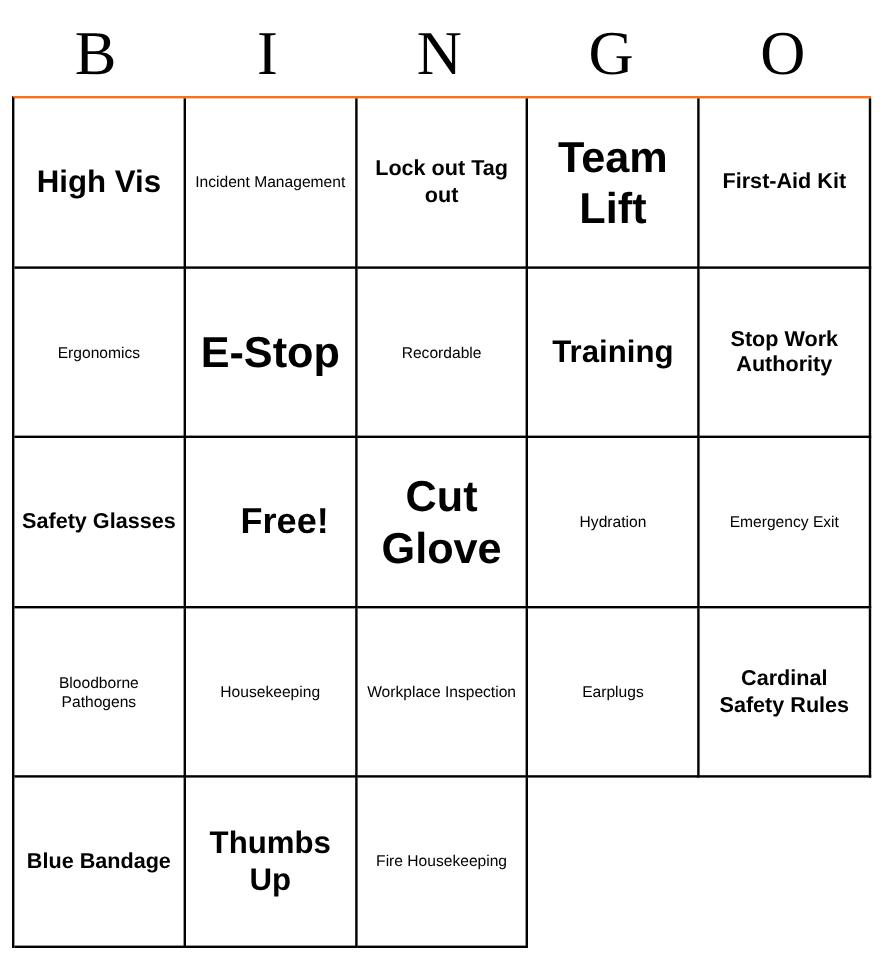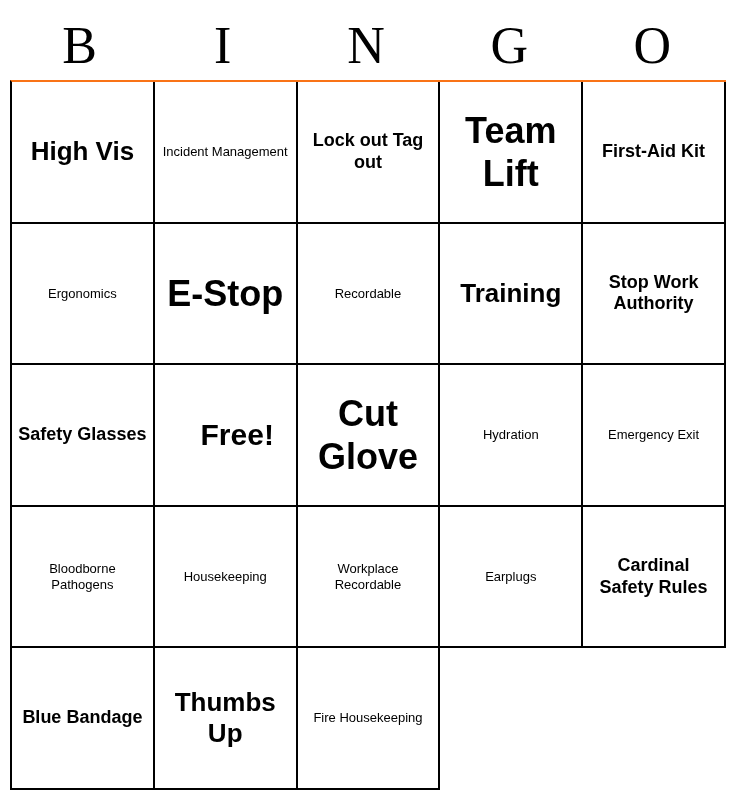--- a/index.html
+++ b/index.html
@@ -151,21 +151,21 @@
       <div class="bingo-cell">
         <span class="cell-text size-small">Emergency Exit</span>
       </div>
       <div class="bingo-cell">
         <span class="cell-text size-small">Bloodborne Pathogens</span>
       </div>
       <div class="bingo-cell">
         <span class="cell-text size-small">Housekeeping</span>
       </div>
       <div class="bingo-cell">
-        <span class="cell-text size-small">Workplace Recordable</span>
+        <span class="cell-text size-small">Workplace Inspection</span>
       </div>
       <div class="bingo-cell">
         <span class="cell-text size-small">Earplugs</span>
       </div>
       <div class="bingo-cell">
         <span class="cell-text size-medium">Cardinal Safety Rules</span>
       </div>
       <div class="bingo-cell">
         <span class="cell-text size-medium">Blue Bandage</span>
       </div>

